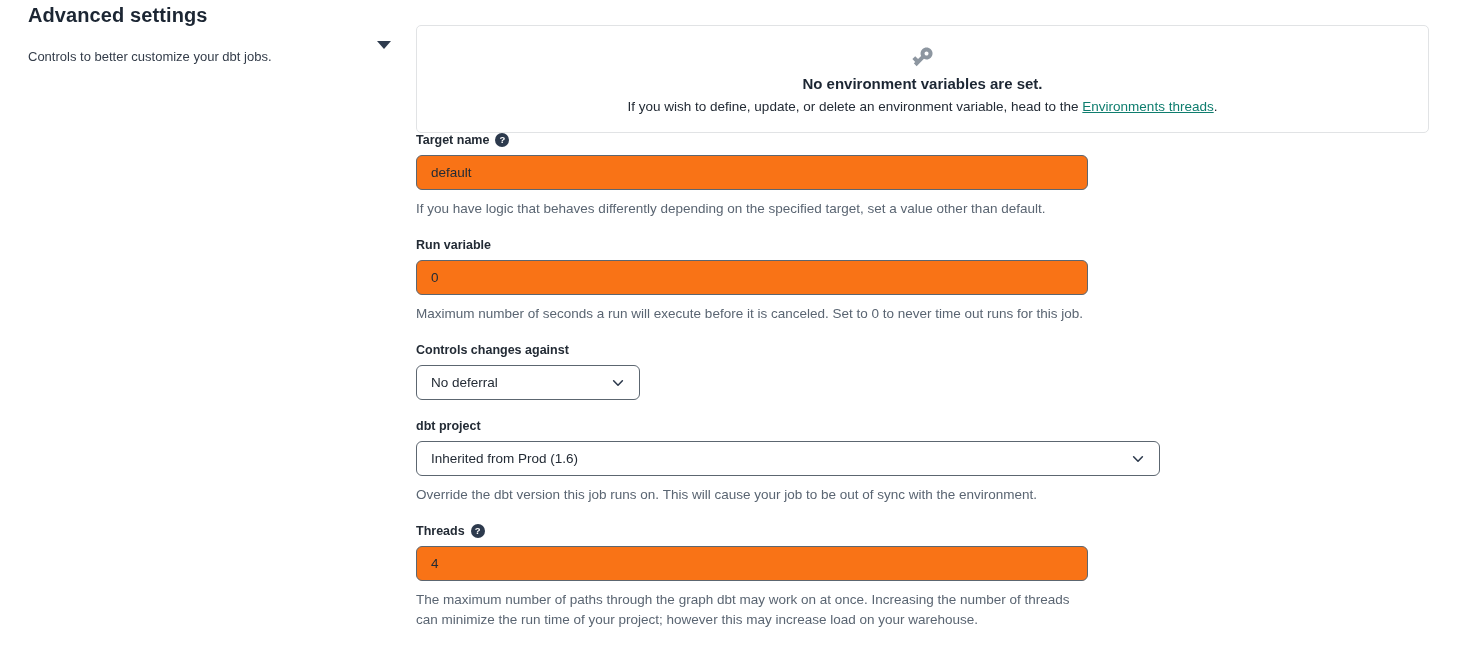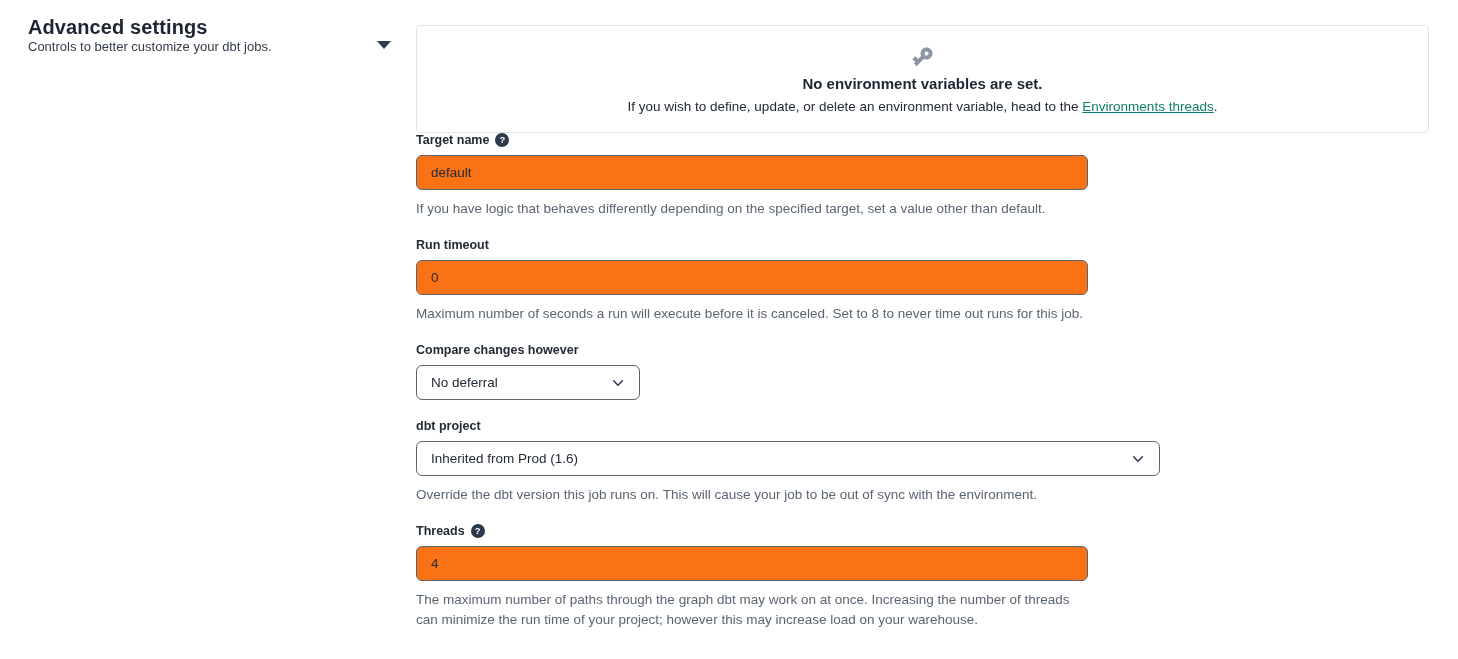--- a/index.html
+++ b/index.html
@@ -7,23 +7,23 @@
   body {
     font-family: "Liberation Sans", sans-serif;
     color: #232b35;
     width: 1458px;
     height: 659px;
     position: relative;
     overflow: hidden;
   }
 
   
-  .left-header { position: absolute; left: 28px; top: 16px; width: 340px; }
+  .left-header { position: absolute; left: 28px; top: 4px; width: 340px; }
   .page-title { font-size: 20px; font-weight: 700; color: #1c2633; letter-spacing: 0.1px; }
-  .page-subtitle { margin-top: 0; font-size: 13px; color: #333c49; }
+  .page-subtitle { margin-top: 22px; font-size: 13px; color: #333c49; }
 
   .collapse-caret {
     position: absolute; left: 377px; top: 41px;
     width: 0; height: 0; cursor: pointer;
     border-left: 7px solid transparent;
     border-right: 7px solid transparent;
     border-top: 8px solid #2e3b4e;
   }
 
   
@@ -101,29 +101,29 @@
       <div class="field-label-row">
         <span class="field-label">Target name</span>
         <span class="help-icon">?</span>
       </div>
       <input class="text-input" type="text" value="default" style="">
       <div class="field-help">If you have logic that behaves differently depending on the specified target, set a value other than default.</div>
     </div>
 
     <div class="field-group">
       <div class="field-label-row">
-        <span class="field-label">Run timeout</span>
+        <span class="field-label">Run variable</span>
       </div>
       <input class="text-input" type="text" value="0" style="">
-      <div class="field-help">Maximum number of seconds a run will execute before it is canceled. Set to 8 to never time out runs for this job.</div>
+      <div class="field-help">Maximum number of seconds a run will execute before it is canceled. Set to 0 to never time out runs for this job.</div>
     </div>
 
     <div class="field-group">
       <div class="field-label-row">
-        <span class="field-label">Compare changes however</span>
+        <span class="field-label">Controls changes against</span>
       </div>
       <div class="select-box narrow">
         <span>No deferral</span>
         <svg class="chevron-down" viewBox="0 0 16 16" fill="none" stroke="#2d3a4d" stroke-width="1.8" stroke-linecap="round" stroke-linejoin="round">
             <polyline points="3,5.5 8,10.5 13,5.5"></polyline>
           </svg>
       </div>
     </div>
 
     <div class="field-group">

